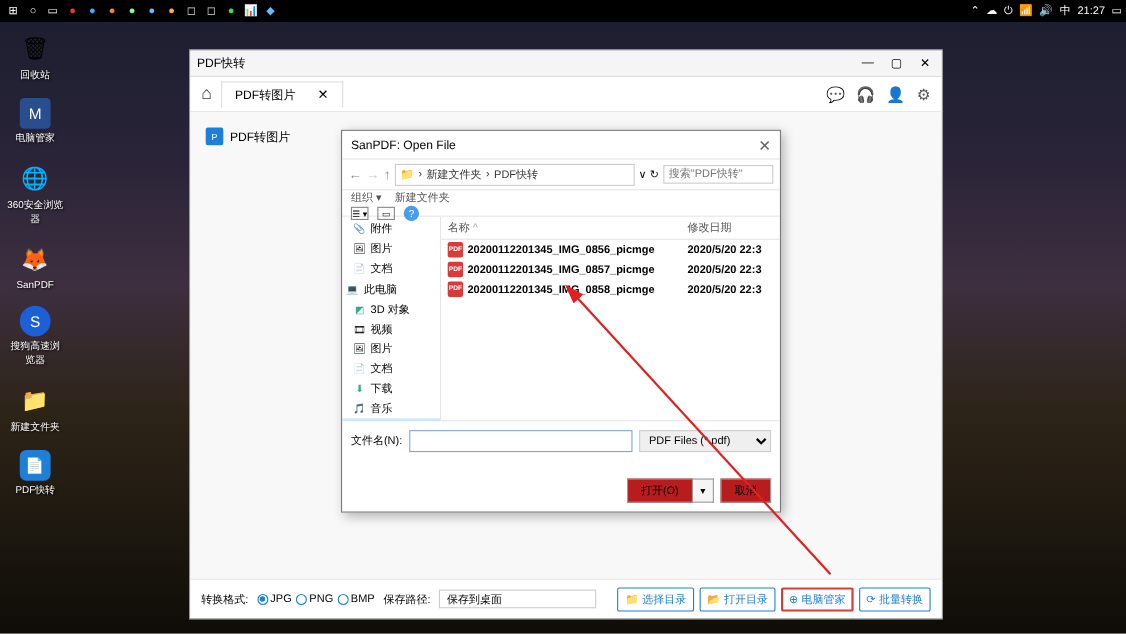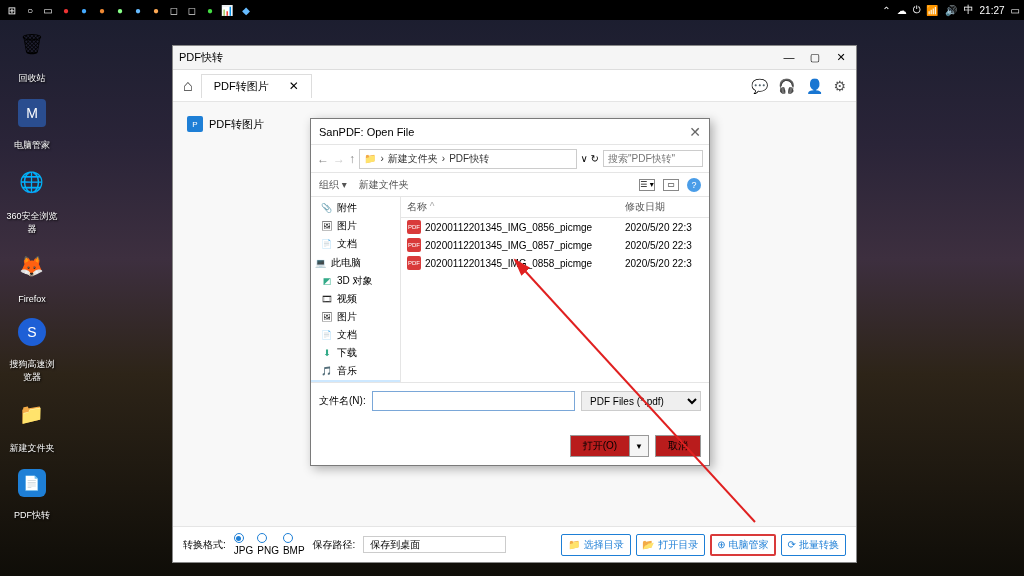--- a/index.html
+++ b/index.html
@@ -8,21 +8,21 @@
 
 .taskbar { position: absolute; top: 0; left: 0; right: 0; height: 20px; background: #000; display: flex; align-items: center; justify-content: space-between; padding: 0 4px; color: #fff; font-size: 10px; }
 .taskbar-left { display: flex; gap: 2px; align-items: center; }
 .taskbar-icon { width: 16px; height: 16px; display: flex; align-items: center; justify-content: center; font-size: 10px; }
 .taskbar-right { display: flex; gap: 6px; align-items: center; }
 
 
 .desktop-icons { position: absolute; top: 28px; left: 6px; display: flex; flex-direction: column; gap: 14px; }
 .desktop-icon { display: flex; flex-direction: column; align-items: center; width: 52px; cursor: pointer; }
 .desktop-icon-img { width: 32px; height: 32px; display: flex; align-items: center; justify-content: center; font-size: 20px; }
-.desktop-icon-label { color: #fff; font-size: 9px; text-align: center; margin-top: 12px; text-shadow: 1px 1px 2px #000; }
+.desktop-icon-label { color: #fff; font-size: 9px; text-align: center; margin-top: 2px; text-shadow: 1px 1px 2px #000; }
 
 
 .app-window { position: absolute; top: 45px; left: 172px; width: 685px; height: 518px; background: #fff; border: 1px solid #888; display: flex; flex-direction: column; }
 .app-titlebar { height: 24px; background: #f5f5f5; display: flex; align-items: center; justify-content: space-between; padding: 0 6px; border-bottom: 1px solid #ddd; }
 .app-title { font-size: 11px; }
 .app-controls { display: flex; gap: 8px; font-size: 11px; }
 .app-control { width: 18px; text-align: center; cursor: pointer; }
 
 .app-header { height: 32px; background: #fff; display: flex; align-items: center; justify-content: space-between; padding: 0 10px; border-bottom: 1px solid #e5e5e5; }
 .app-header-left { display: flex; align-items: center; gap: 8px; }
@@ -30,60 +30,60 @@
 .app-tab { background: #fff; padding: 4px 12px; border: 1px solid #ddd; border-bottom: none; display: flex; align-items: center; gap: 20px; font-size: 11px; position: relative; }
 .tab-close { cursor: pointer; font-size: 12px; }
 .app-header-right { display: flex; gap: 10px; font-size: 14px; color: #555; }
 
 .app-body { flex: 1; background: #f8f8f8; padding: 10px; display: flex; flex-direction: column; }
 .body-tab-item { display: flex; align-items: center; gap: 6px; font-size: 11px; padding: 4px; }
 .body-tab-icon { width: 16px; height: 16px; background: #1e7fd6; border-radius: 2px; display: flex; align-items: center; justify-content: center; color: #fff; font-size: 8px; }
 
 .app-footer { height: 36px; background: #fff; border-top: 1px solid #e5e5e5; display: flex; align-items: center; padding: 0 10px; gap: 8px; font-size: 10px; }
 .radio-group { display: flex; gap: 4px; align-items: center; }
-.radio-opt { display: flex; gap: 2px; flex-direction: column; }
+.radio-opt { display: flex; align-items: center; gap: 2px; }
 .radio { width: 10px; height: 10px; border: 1px solid #1e7fd6; border-radius: 50%; display: flex; align-items: center; justify-content: center; }
 .radio.checked::after { content: ""; width: 5px; height: 5px; background: #1e7fd6; border-radius: 50%; }
 .path-input { border: 1px solid #ccc; padding: 2px 6px; font-size: 10px; width: 143px; }
 .footer-btns { margin-left: auto; display: flex; gap: 5px; }
 .footer-btn { border: 1px solid #1e7fd6; color: #1e7fd6; background: #fff; padding: 3px 6px; font-size: 10px; display: flex; align-items: center; gap: 3px; cursor: pointer; border-radius: 2px; }
 .footer-btn.highlighted { border: 2px solid #d93a3a; padding: 2px 5px; }
 
 .app-statusbar { height: 18px; background: #f0f0f0; border-top: 1px solid #ddd; display: flex; align-items: center; justify-content: space-between; padding: 0 8px; font-size: 9px; color: #666; }
 
 
 .file-dialog { position: absolute; top: 118px; left: 310px; width: 400px; height: 348px; background: #fff; border: 1px solid #7a7a7a; box-shadow: 3px 3px 10px rgba(0,0,0,0.3); display: flex; flex-direction: column; z-index: 10; }
 .dialog-title { height: 26px; display: flex; align-items: center; justify-content: space-between; padding: 0 8px; font-size: 11px; border-bottom: 1px solid #e5e5e5; }
 .dialog-close { cursor: pointer; font-size: 14px; color: #666; }
 
 .dialog-nav { height: 28px; display: flex; align-items: center; padding: 0 6px; gap: 4px; font-size: 10px; border-bottom: 1px solid #e5e5e5; }
 .nav-arrow { color: #888; font-size: 12px; cursor: pointer; }
 .breadcrumb { flex: 1; border: 1px solid #ccc; padding: 2px 4px; display: flex; align-items: center; gap: 4px; font-size: 10px; }
 .breadcrumb span { color: #333; }
 .search-box { border: 1px solid #ccc; padding: 2px 4px; width: 100px; font-size: 10px; color: #999; }
 
-.dialog-toolbar { height: 24px; display: flex; align-items: center; justify-content: space-between; padding: 0 8px; font-size: 10px; border-bottom: 1px solid #e5e5e5; }
+.dialog-toolbar { height: 24px; display: flex; align-items: flex-start; justify-content: space-between; padding: 0 8px; font-size: 10px; border-bottom: 1px solid #e5e5e5; flex-direction: column; }
 .toolbar-left { display: flex; gap: 12px; color: #555; }
 .toolbar-right { display: flex; gap: 8px; align-items: center; }
 .view-icon { width: 16px; height: 12px; border: 1px solid #888; font-size: 8px; display: flex; align-items: center; justify-content: center; }
 .help-icon { width: 14px; height: 14px; border-radius: 50%; background: #4a9de8; color: #fff; font-size: 9px; display: flex; align-items: center; justify-content: center; }
 
 .dialog-body { flex: 1; display: flex; overflow: hidden; }
 .nav-pane { width: 90px; border-right: 1px solid #e5e5e5; overflow-y: auto; font-size: 10px; padding: 2px 0; }
 .nav-item { padding: 2px 4px 2px 10px; display: flex; align-items: center; gap: 4px; cursor: pointer; white-space: nowrap; }
 .nav-item.selected { background: #cde8ff; }
 .nav-icon { width: 12px; height: 12px; display: inline-flex; align-items: center; justify-content: center; font-size: 9px; }
 .nav-group { padding: 3px 4px 2px 4px; display: flex; align-items: center; gap: 4px; font-size: 10px; }
 
 .file-pane { flex: 1; display: flex; }
 .file-list { flex: 1; font-size: 10px; }
 .file-header { display: flex; border-bottom: 1px solid #e5e5e5; padding: 3px 6px; color: #555; font-size: 10px; }
 .col-name { flex: 1; }
 .col-date { width: 78px; }
-.file-row { display: flex; padding: 2px 6px; align-items: center; cursor: pointer; }
+.file-row { display: flex; padding: 2px 6px; align-items: center; cursor: pointer; font-weight: bold; }
 .file-icon { width: 14px; height: 14px; background: #d93a3a; border-radius: 2px; color: #fff; font-size: 6px; display: flex; align-items: center; justify-content: center; margin-right: 4px; }
 .preview-pane { width: 65px; border-left: 1px solid #e5e5e5; display: flex; align-items: center; justify-content: center; font-size: 9px; color: #888; text-align: center; padding: 4px; }
 
 .dialog-footer { padding: 8px; border-top: 1px solid #e5e5e5; }
 .filename-row { display: flex; align-items: center; gap: 6px; margin-bottom: 24px; font-size: 10px; }
 .filename-input { flex: 1; border: 1px solid #7aa7d8; padding: 2px 4px; height: 20px; }
 .filetype-select { border: 1px solid #ccc; padding: 2px 4px; width: 120px; font-size: 10px; height: 20px; }
 .button-row { display: flex; justify-content: flex-end; gap: 6px; }
 .dlg-btn { border: 1px solid #999; background: #b91c1c; padding: 3px 12px; font-size: 10px; cursor: pointer; }
 .dlg-btn-split { display: flex; }
@@ -133,21 +133,21 @@
   <div class="desktop-icon">
       <div class="desktop-icon-img" style="background:#2a4d8f;color:#fff;border-radius:4px;width:28px;height:28px;font-size:14px">M</div>
       <div class="desktop-icon-label">电脑管家</div>
     </div>
   <div class="desktop-icon">
       <div class="desktop-icon-img" style="color:#3c3">🌐</div>
       <div class="desktop-icon-label">360安全浏览器</div>
     </div>
   <div class="desktop-icon">
       <div class="desktop-icon-img" style="color:#f83">🦊</div>
-      <div class="desktop-icon-label">Firefox</div>
+      <div class="desktop-icon-label">SanPDF</div>
     </div>
   <div class="desktop-icon">
       <div class="desktop-icon-img" style="background:#1d5fd6;color:#fff;border-radius:50%;width:28px;height:28px;font-size:14px">S</div>
       <div class="desktop-icon-label">搜狗高速浏览器</div>
     </div>
   <div class="desktop-icon">
       <div class="desktop-icon-img">📁</div>
       <div class="desktop-icon-label">新建文件夹</div>
     </div>
   <div class="desktop-icon">

